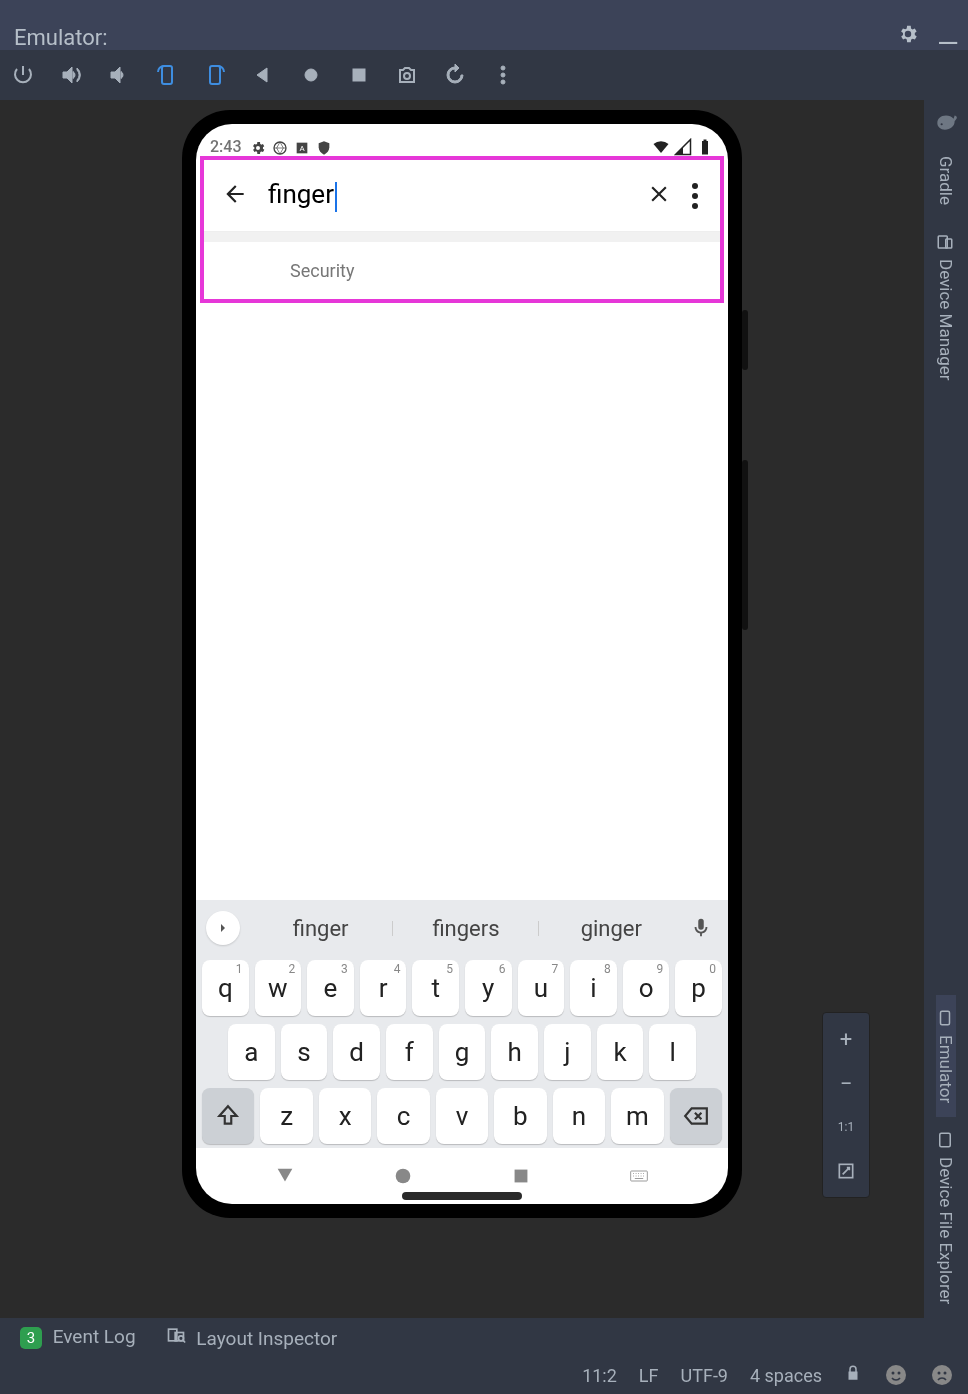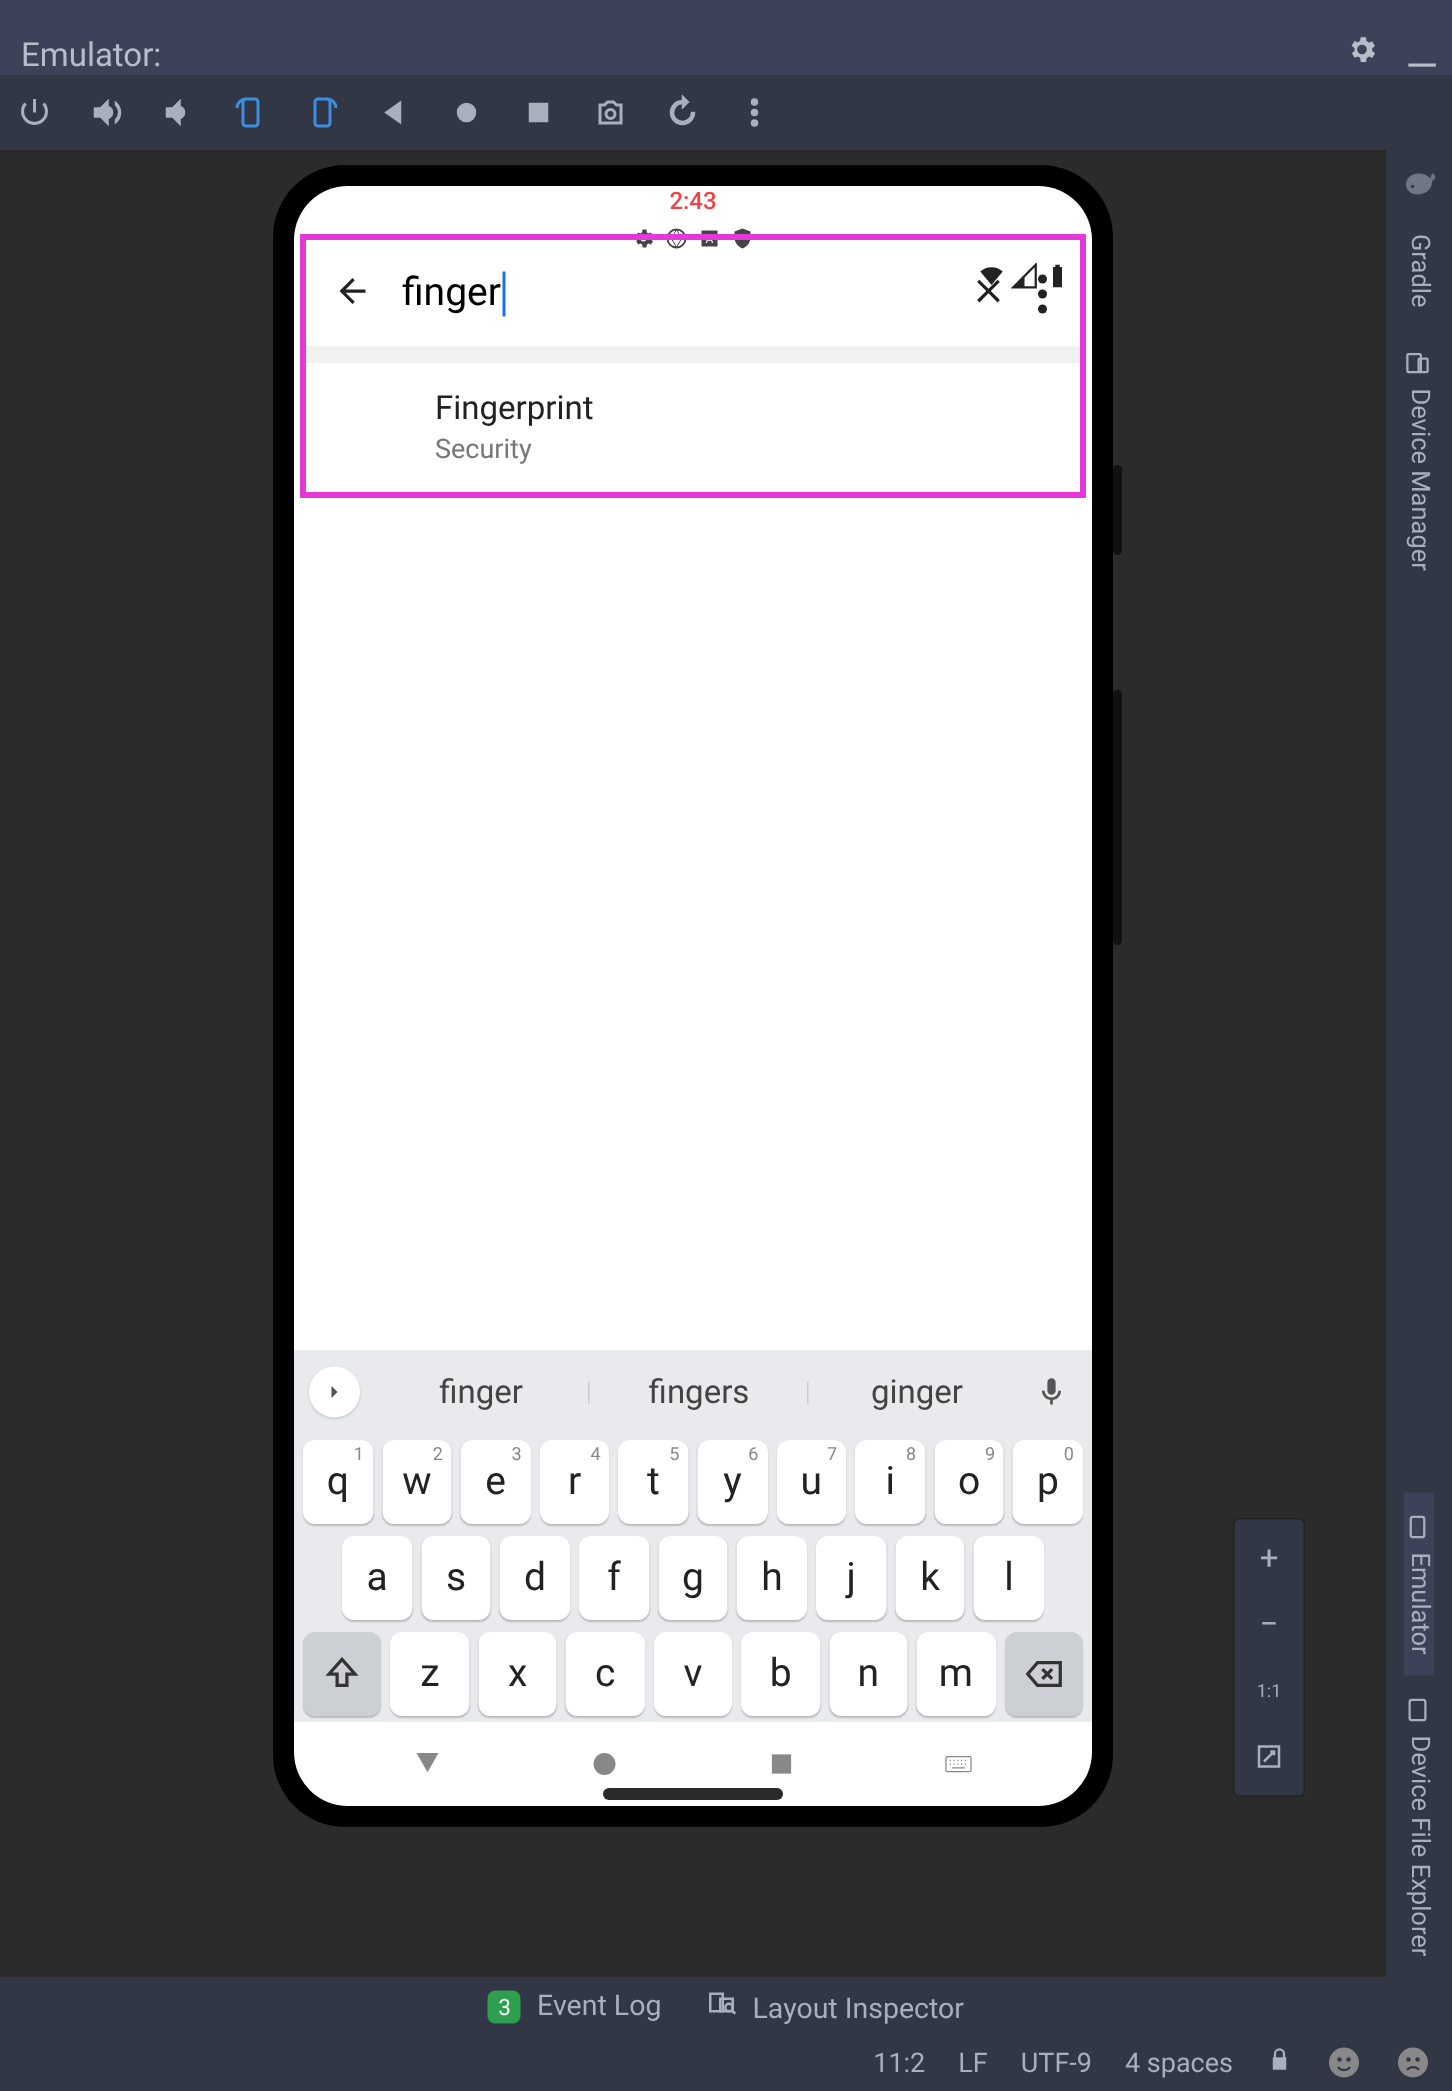--- a/index.html
+++ b/index.html
@@ -37,21 +37,21 @@
 
   
   .phone { width: 560px; height: 1108px; background: #000; border-radius: 48px; padding: 14px; position: relative; }
   .phone::after { content: ""; position: absolute; bottom: 18px; left: 50%; transform: translateX(-50%); width: 120px; height: 8px; background: #2a2a2a; border-radius: 4px; }
   .side-btn { position: absolute; right: -6px; background: #111; border-radius: 3px; width: 6px; }
   .sb1 { top: 200px; height: 60px; }
   .sb2 { top: 350px; height: 170px; }
   .screen { width: 100%; height: 100%; background: #fff; border-radius: 36px; overflow: hidden; display: flex; flex-direction: column; position: relative; }
 
   
-  .status { height: 32px; display: flex; align-items: center; padding: 0 14px; font-size: 16px; color: #ef4444; gap: 8px; flex-direction: column; }
+  .status { height: 32px; display: flex; align-items: flex-end; padding: 0 14px; font-size: 16px; color: #737373; gap: 8px; }
   .status .time { font-weight: 500; }
   .status .sicons { display: flex; gap: 6px; align-items: center; }
   .status .sicons svg { width: 16px; height: 16px; fill: #444; }
   .status .right { margin-left: auto; display: flex; gap: 4px; align-items: center; }
   .status .right svg { width: 18px; height: 18px; fill: #222; }
 
   
   .hl { border: 4px solid #e637d8; margin: 0 4px; }
 
   
@@ -103,21 +103,21 @@
   .navbar .nv { width: 24px; height: 24px; display: flex; align-items: center; justify-content: center; }
   .navbar svg { width: 22px; height: 22px; fill: #888; }
   .navbar .kb-ic svg { width: 24px; height: 20px; fill: none; stroke: #888; }
 
   
   .zoom { position: absolute; right: 54px; bottom: 120px; width: 48px; background: #313744; border: 1px solid #222; border-radius: 4px; display: flex; flex-direction: column; padding: 4px 0; }
   .zoom .zb { height: 44px; display: flex; align-items: center; justify-content: center; color: #a7b0bb; font-size: 22px; }
   .zoom .zb svg { width: 20px; height: 20px; fill: none; stroke: #a7b0bb; stroke-width: 2; }
 
   
-  .botbar1 { height: 38px; background: #313744; display: flex; align-items: center; justify-content: center; padding: 0 20px; gap: 30px; color: #a7b0bb; font-size: 19px; }
+  .botbar1 { height: 38px; background: #313744; display: flex; align-items: center; justify-content: flex-start; padding: 0 20px; gap: 30px; color: #a7b0bb; font-size: 19px; }
   .botbar1 .evcount { background: #2e9e4f; color: #fff; width: 22px; height: 22px; border-radius: 5px; display: inline-flex; align-items: center; justify-content: center; font-size: 15px; margin-right: 6px; }
   .botbar1 .li-ic { display: inline-flex; margin-right: 6px; }
   .botbar1 svg { width: 20px; height: 20px; fill: none; stroke: #a7b0bb; stroke-width: 2; }
 
   .botbar2 { height: 38px; background: #313744; display: flex; align-items: center; justify-content: flex-end; padding: 0 14px; gap: 22px; color: #a7b0bb; font-size: 18px; }
   .botbar2 .face { width: 24px; height: 24px; }
   .botbar2 .face svg { width: 24px; height: 24px; fill: #888; }
   .botbar2 .lock svg { width: 18px; height: 18px; fill: #a7b0bb; }
 </style>
 </head>
@@ -248,21 +248,20 @@
             <span class="more">
                 <div class="dots3">
                   <span></span>
                   <span></span>
                   <span></span>
                 </div>
               </span>
           </div>
           <div class="divbar"></div>
           <div class="result">
-            <div class="r-title">Fingerprint</div>
             <div class="r-sub">Security</div>
           </div>
         </div>
 
         <div class="gap"></div>
 
         <div class="kbd">
           <div class="sugg">
             <span class="chev">
                 <svg viewBox="0 0 24 24">

